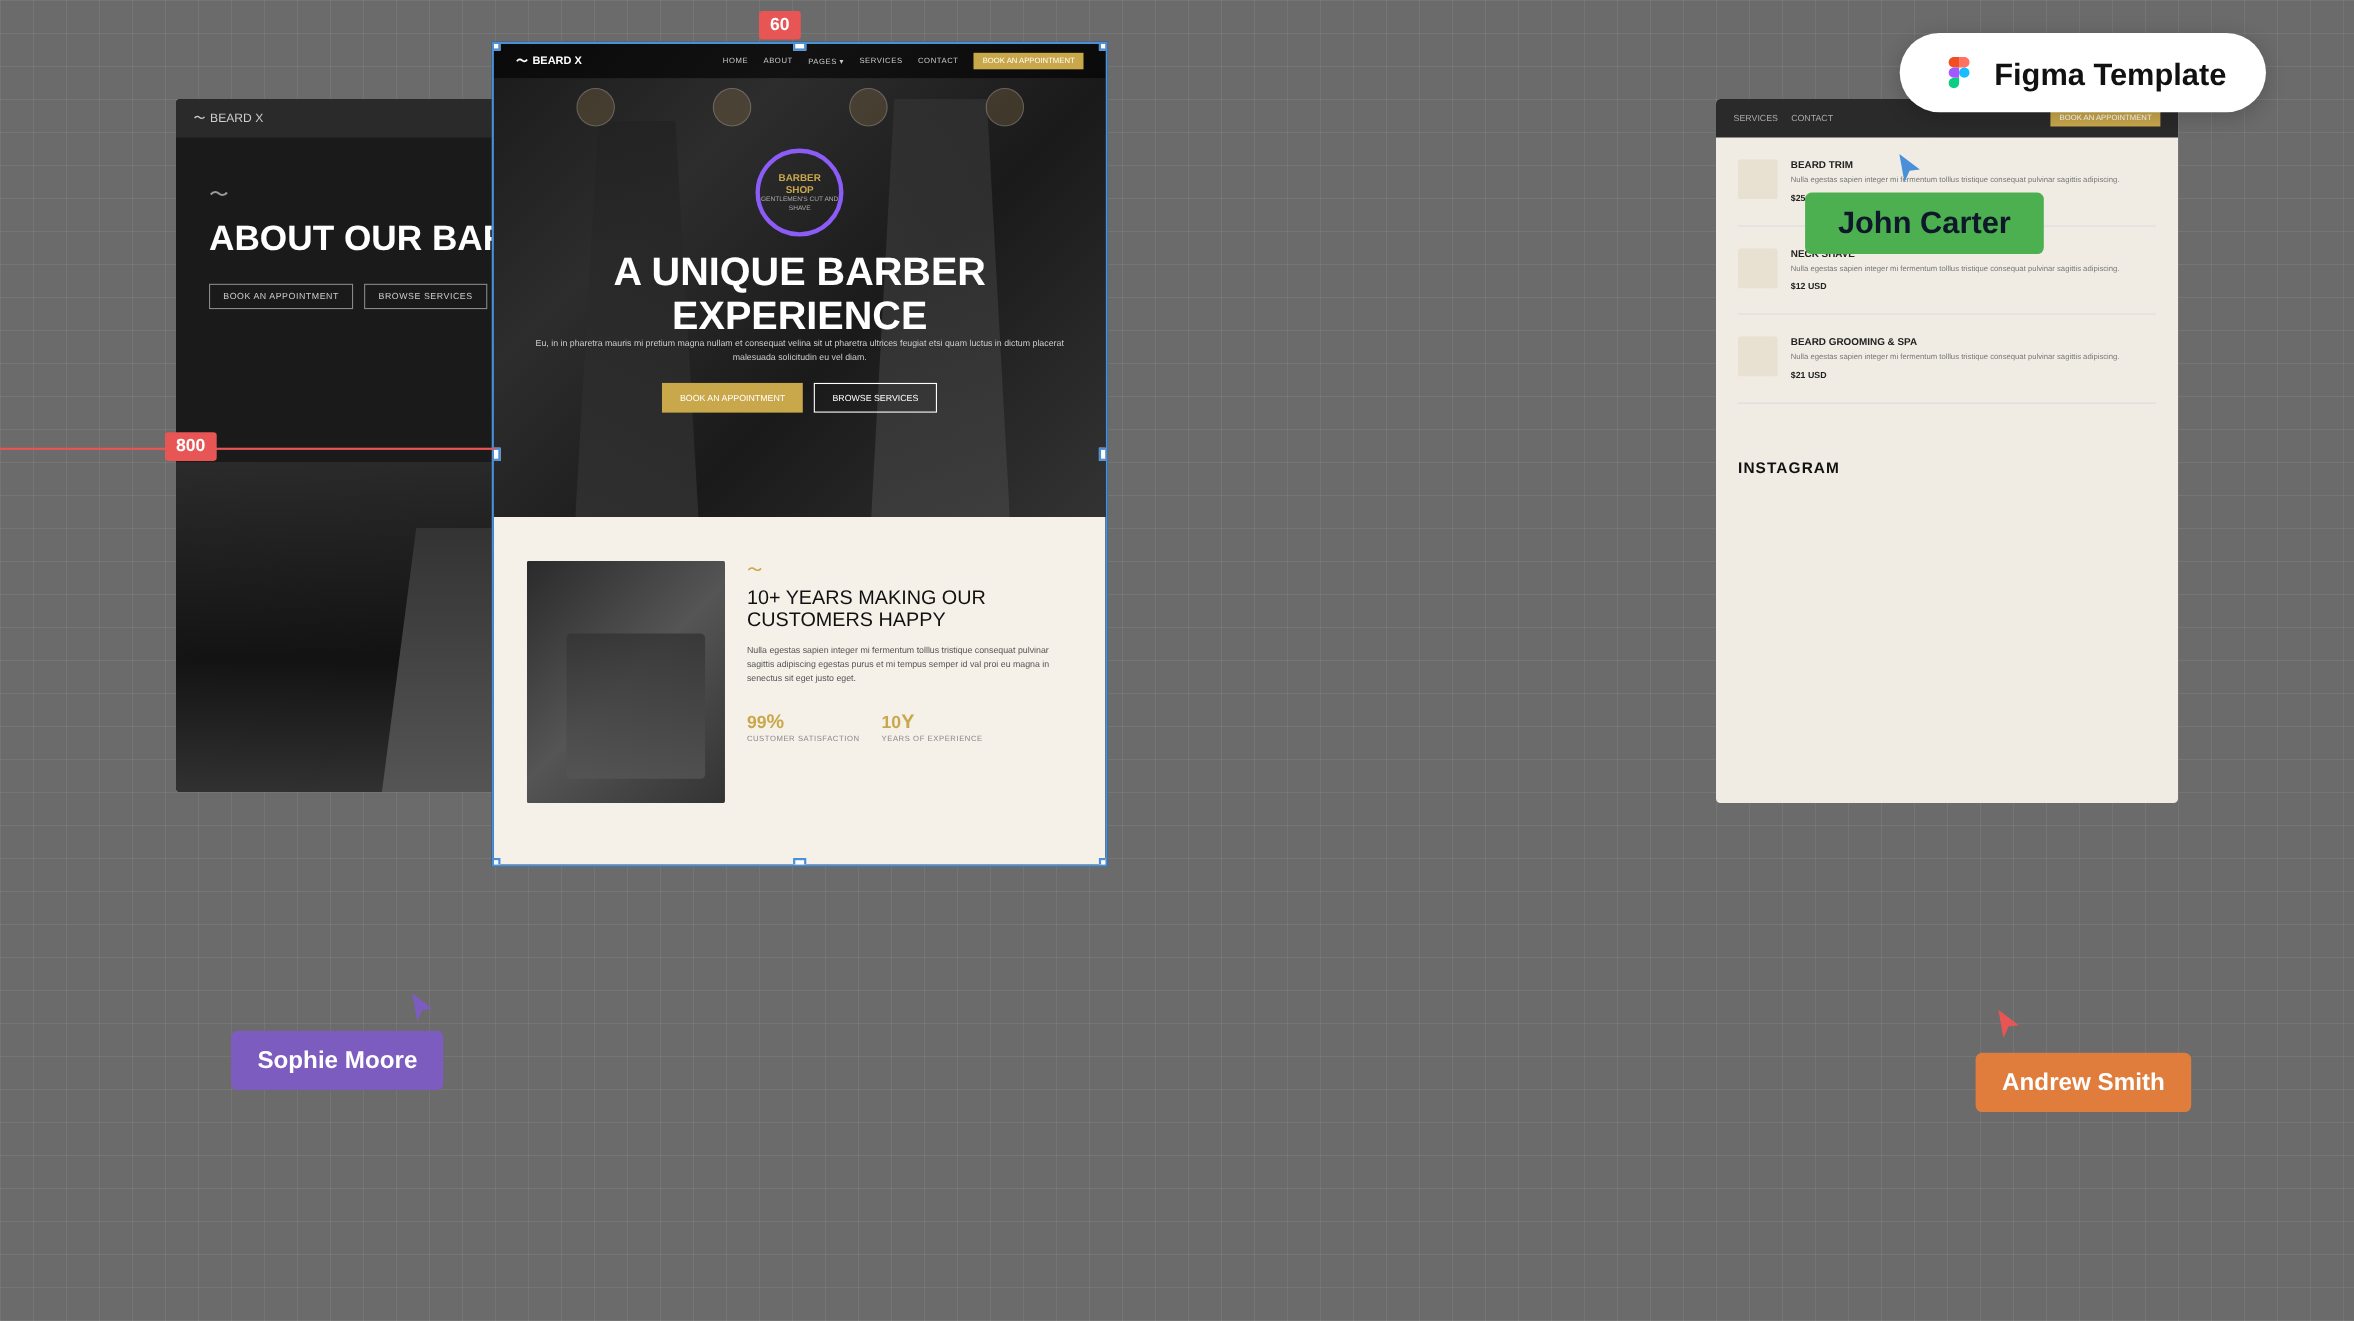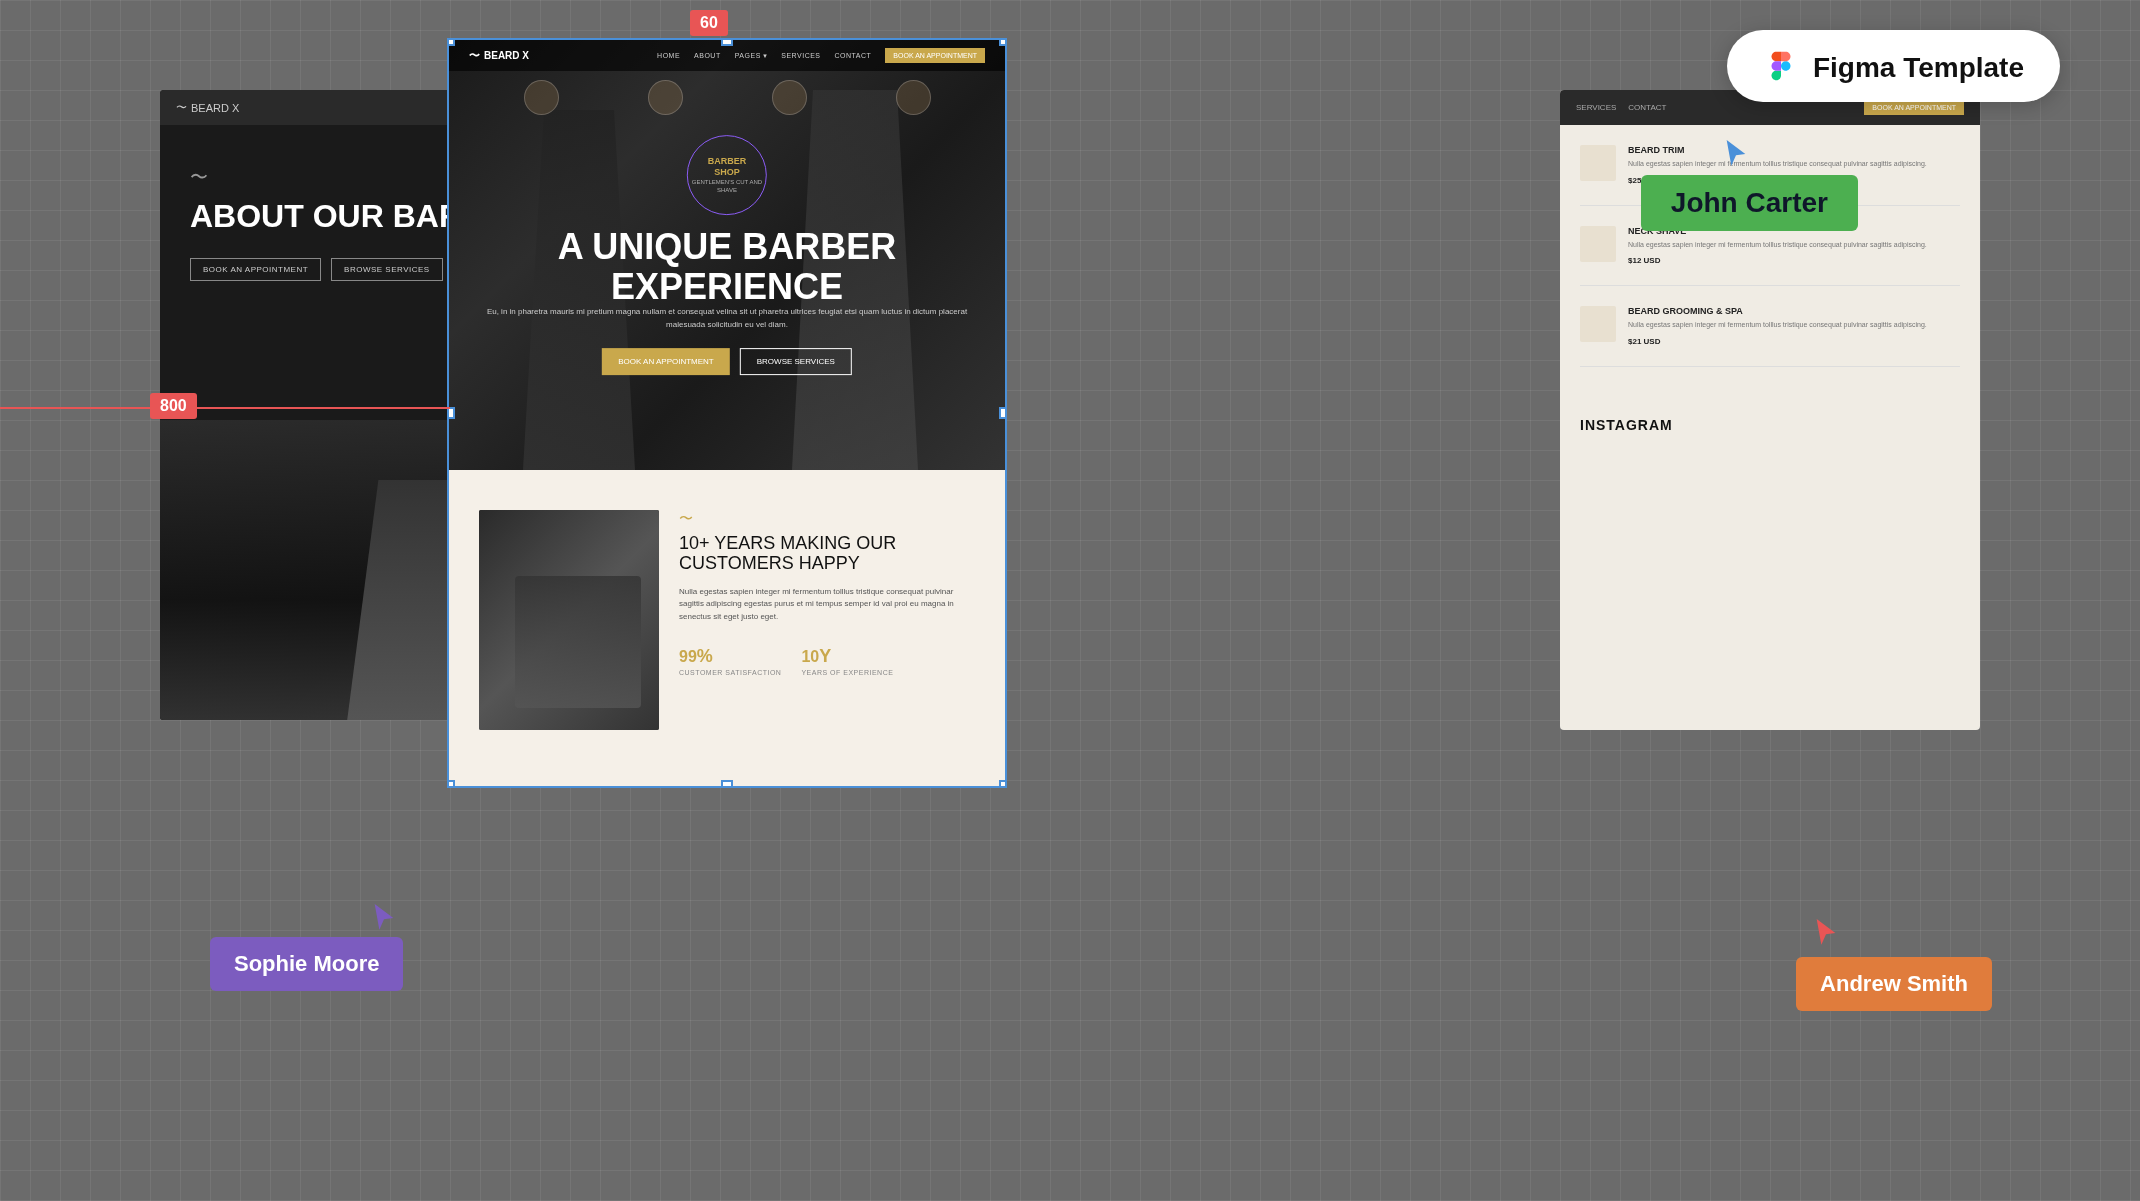--- a/index.html
+++ b/index.html
@@ -270,21 +270,21 @@
       top: 50%;
       left: 50%;
       transform: translate(-50%, -50%);
       text-align: center;
       z-index: 4;
       width: 90%;
     }
     .hero-logo-circle {
       width: 80px;
       height: 80px;
-      border: 1px solid #8b5cf6;
+      border: 4px solid #8b5cf6;
       border-radius: 50%;
       margin: 0 auto 12px;
       display: flex;
       align-items: center;
       justify-content: flex-start;
       color: white;
       font-size: 10px;
       text-align: center;
       line-height: 1.2;
     }

